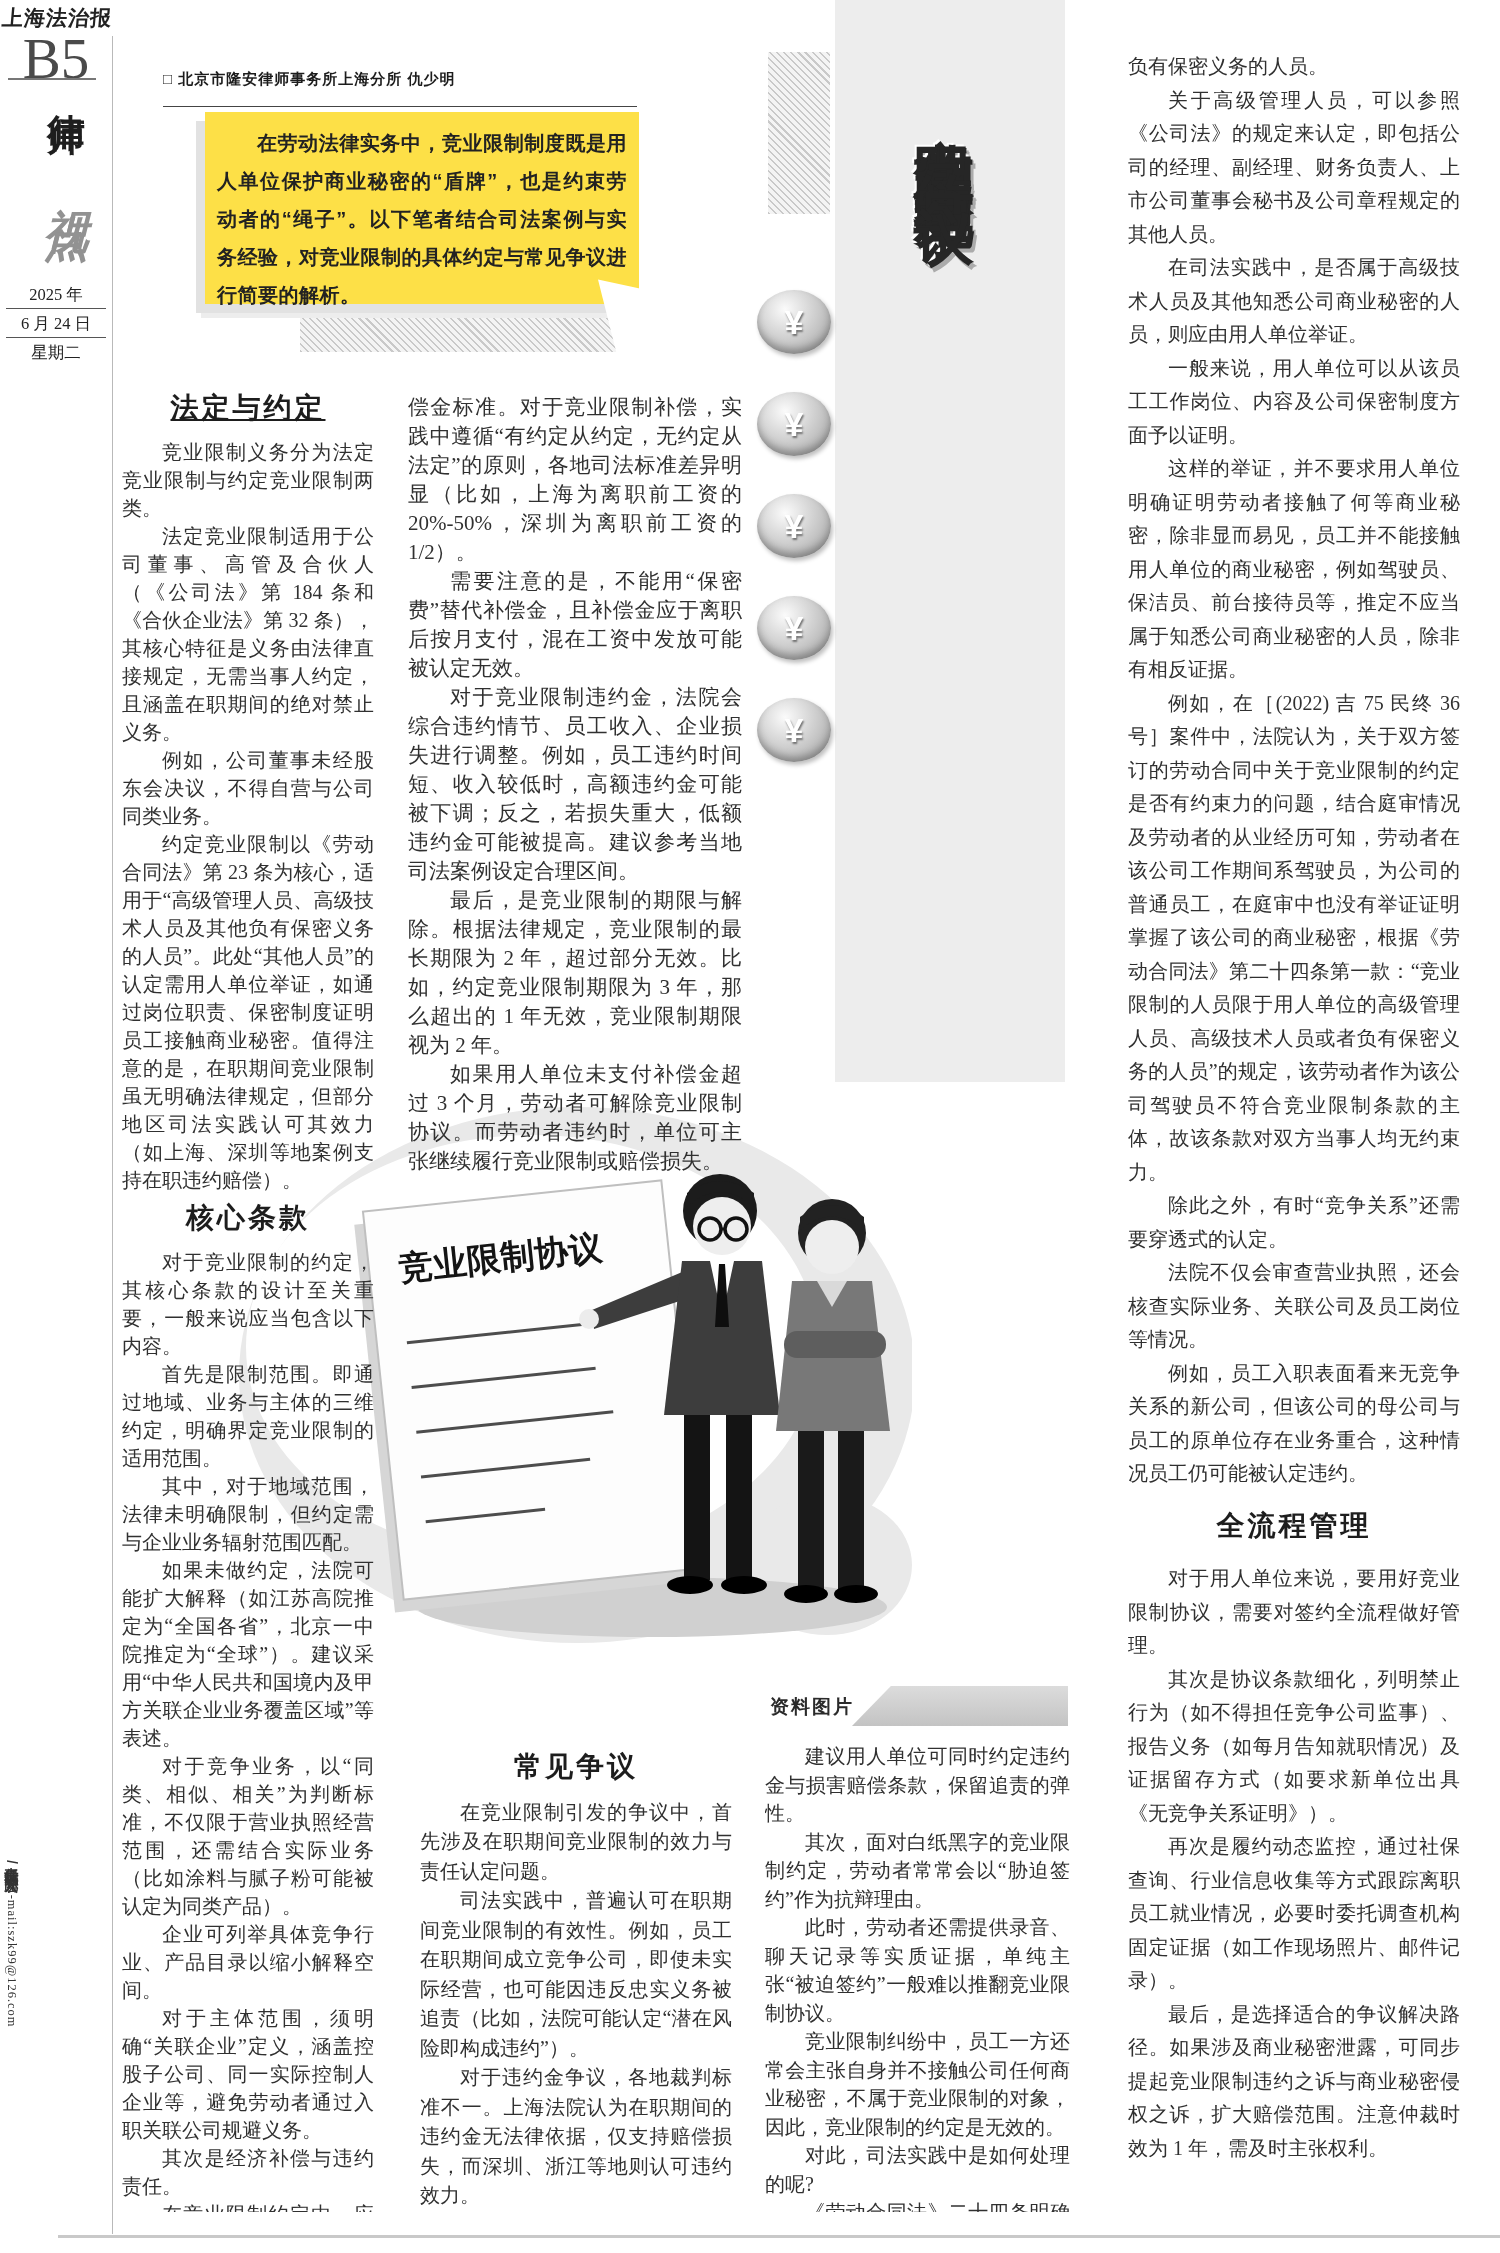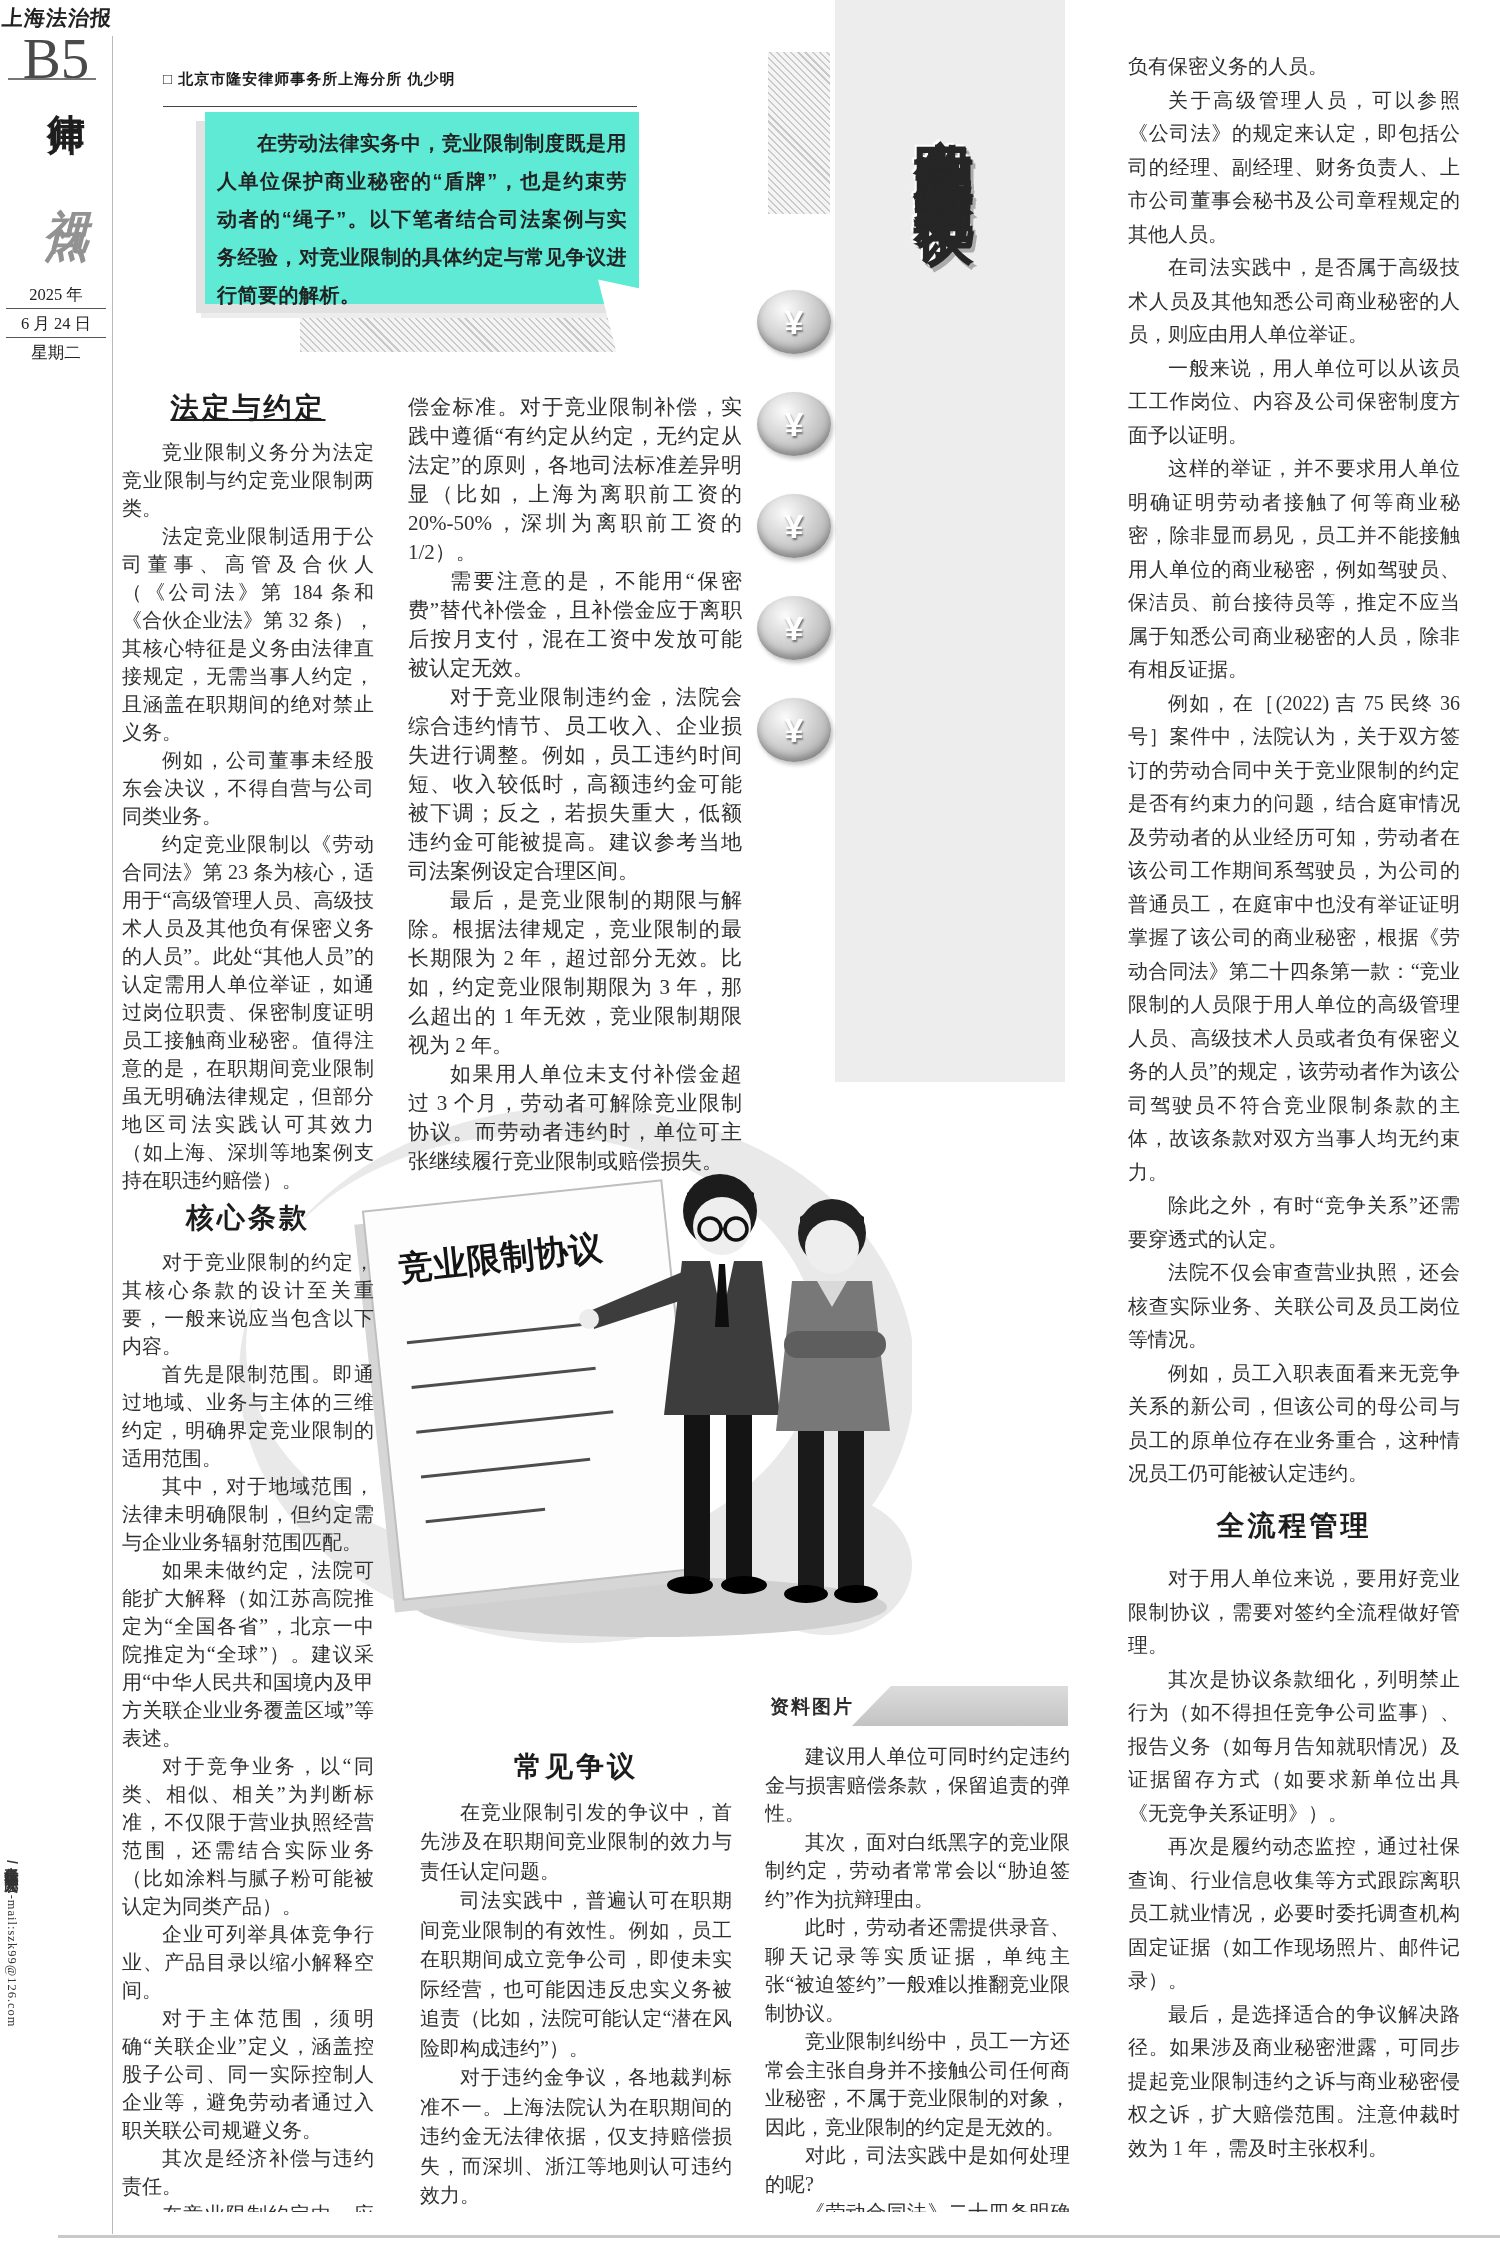--- a/index.html
+++ b/index.html
@@ -28,21 +28,21 @@
   #weekday{top:342px;font-weight:normal;}
   
   #editor-strip{left:3px;top:1856px;height:396px;writing-mode:vertical-rl;
     font-size:13px;color:#333;letter-spacing:1px;}
   #editor-strip .ed{font-weight:bold;font-size:14px;font-family:"Liberation Sans",sans-serif;}
   #editor-strip .em{margin-top:14px;font-size:12.5px;}
   
   #byline{left:163px;top:70px;font-size:15px;font-weight:bold;
     font-family:"Liberation Sans",sans-serif;color:#1c1c1c;letter-spacing:1px;}
   #byline-rule{left:163px;top:106px;width:474px;height:1px;background:#444;}
-  #intro-box{left:205px;top:112px;width:434px;height:192px;background:#5eead4;
+  #intro-box{left:205px;top:112px;width:434px;height:192px;background:#fde047;
     box-shadow:-9px 9px 0 #e2e2e2, -4px 14px 0 #ededed;z-index:3;}
   #intro-text{padding:12px 12px 0 12px;font-size:20px;line-height:38px;font-weight:bold;
     font-family:"Liberation Sans",sans-serif;text-indent:2em;text-align:justify;letter-spacing:0.5px;color:#222;}
   #hatch-band{left:300px;top:316px;width:346px;height:36px;z-index:2;
     background:repeating-linear-gradient(45deg,#c9c9c9 0 1.5px,#f4f4f4 1.5px 5px);}
   #hatch-strip{left:768px;top:52px;width:62px;height:162px;z-index:2;
     background:repeating-linear-gradient(45deg,#c9c9c9 0 1.5px,#f4f4f4 1.5px 5px);}
   #bubble-tail{left:598px;top:268px;width:152px;height:96px;background:#fff;z-index:3;
     clip-path:polygon(0 12%,100% 46%,14% 100%);}
   

